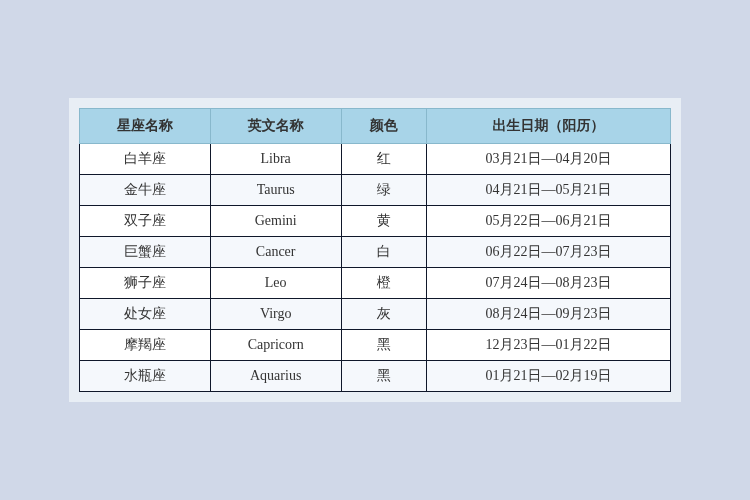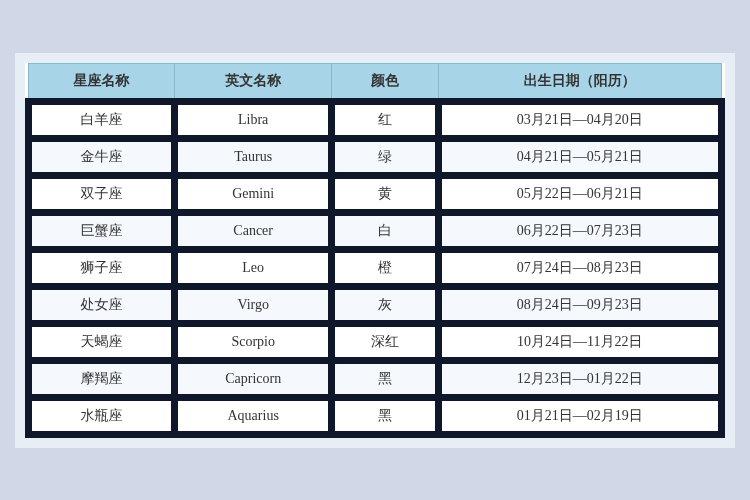--- a/index.html
+++ b/index.html
@@ -15,42 +15,42 @@
       display: flex;
       align-items: center;
       justify-content: center;
       font-family: "SimSun", "宋体", serif;
       font-size: 14px;
     }
 
     .container {
       background-color: #e8eef5;
       padding: 10px;
-      width: 720px;
+      width: 612px;
     }
 
     table {
       width: 100%;
       border-collapse: collapse;
       background-color: #ffffff;
     }
 
     th {
       background-color: #a8d4e8;
       color: #333333;
       padding: 8px 12px;
       border: 1px solid #88b8cc;
       text-align: center;
       font-weight: bold;
       font-size: 14px;
     }
 
     td {
       padding: 6px 12px;
-      border: 7px solid #0f172a;
+      border: 1px solid #0f172a;
       text-align: center;
       color: #333333;
       font-size: 14px;
       background-color: #ffffff;
     }
 
     tr:nth-child(even) td {
       background-color: #f5f8fc;
     }
   </style>
@@ -98,26 +98,20 @@
           <td>橙</td>
           <td>07月24日—08月23日</td>
         </tr>
         <tr>
           <td>处女座</td>
           <td>Virgo</td>
           <td>灰</td>
           <td>08月24日—09月23日</td>
         </tr>
         <tr>
-          <td>天蝎座</td>
-          <td>Scorpio</td>
-          <td>深红</td>
-          <td>10月24日—11月22日</td>
-        </tr>
-        <tr>
           <td>摩羯座</td>
           <td>Capricorn</td>
           <td>黑</td>
           <td>12月23日—01月22日</td>
         </tr>
         <tr>
           <td>水瓶座</td>
           <td>Aquarius</td>
           <td>黑</td>
           <td>01月21日—02月19日</td>

